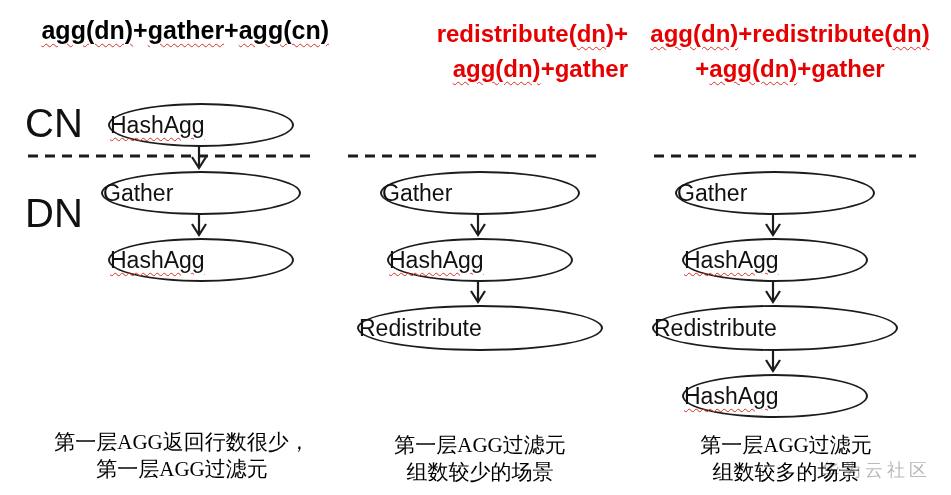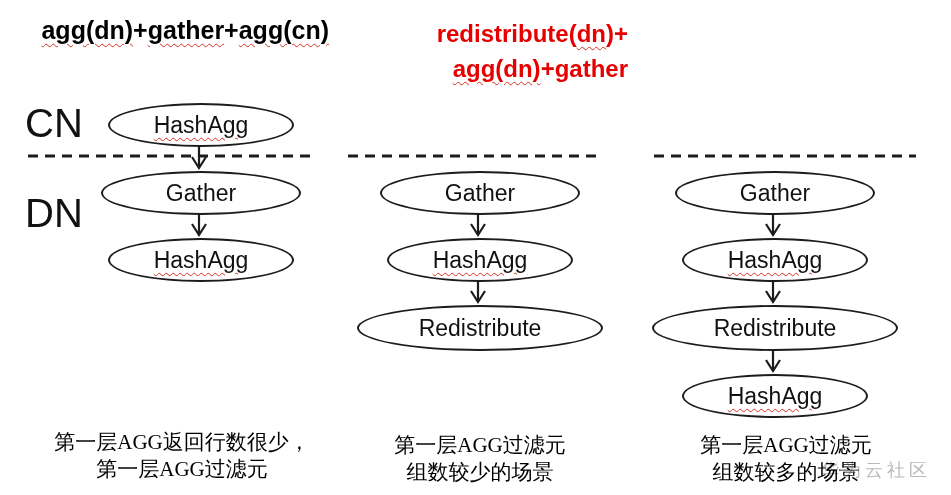--- a/index.html
+++ b/index.html
@@ -12,21 +12,21 @@
   .title-black{left:19px;top:15px;width:310px;font-size:25px;line-height:31px;color:var(--text);text-align:right;}
   .title-red2{left:328px;top:16px;width:300px;font-size:24px;line-height:35px;color:var(--title_red);text-align:right;}
   .title-red3{left:628px;top:16px;width:324px;font-size:24px;line-height:35px;color:var(--title_red);text-align:center;}
 
   .sq{text-decoration-line:underline;text-decoration-style:wavy;text-decoration-color:var(--squiggle);text-decoration-thickness:1px;text-underline-offset:4px;}
 
   .region-label{position:absolute;left:25px;font-size:40px;font-weight:400;color:#111;line-height:46px;z-index:2;}
   .cn{top:100px;}
   .dn{top:190px;}
 
-  .node{position:absolute;border:2px solid var(--node_stroke);border-radius:50%;background:#fff;display:flex;align-items:center;justify-content:center;z-index:1;}
+  .node{position:absolute;border:2px solid var(--node_stroke);border-radius:50%;background:#fff;display:flex;align-items:center;justify-content:flex-start;z-index:1;}
   .node span{font-size:23px;color:#111;}
 
   .caption{position:absolute;width:300px;text-align:center;font-family:"Liberation Serif","DejaVu Serif",serif;font-size:21px;line-height:27px;color:#000;white-space:pre-line;z-index:2;}
   .cap1{left:32px;top:429px;}
   .cap2{left:330px;top:432px;}
   .cap3{left:636px;top:432px;}
 
   .watermark{position:absolute;left:821px;top:458px;font-family:"Liberation Serif","DejaVu Serif",serif;font-size:18px;letter-spacing:4px;color:var(--watermark);z-index:1;white-space:nowrap;}
 </style>
 </head>
@@ -76,20 +76,22 @@
   </svg>
 
   <div class="title title-black">
       <div><span class="sq">agg(dn)</span><span>+</span><span class="sq">gather</span><span>+</span><span class="sq">agg(cn)</span></div>
     </div>
   <div class="title title-red2">
       <div><span>redistribute(</span><span class="sq">dn</span><span>)+</span></div>
       <div><span class="sq">agg(dn)</span><span>+gather</span></div>
     </div>
   <div class="title title-red3">
+      <div><span class="sq">agg(dn)</span><span>+redistribute(</span><span class="sq">dn)</span></div>
+      <div><span>+</span><span class="sq">agg(dn)</span><span>+gather</span></div>
     </div>
 
   <div class="region-label cn">CN</div>
   <div class="region-label dn">DN</div>
 
   <div class="node" style="left:108px;top:103px;width:182px;height:40px;">
     <span class="sq">HashAgg</span>
   </div>
   <div class="node" style="left:101px;top:171px;width:196px;height:40px;">
     <span>Gather</span>

